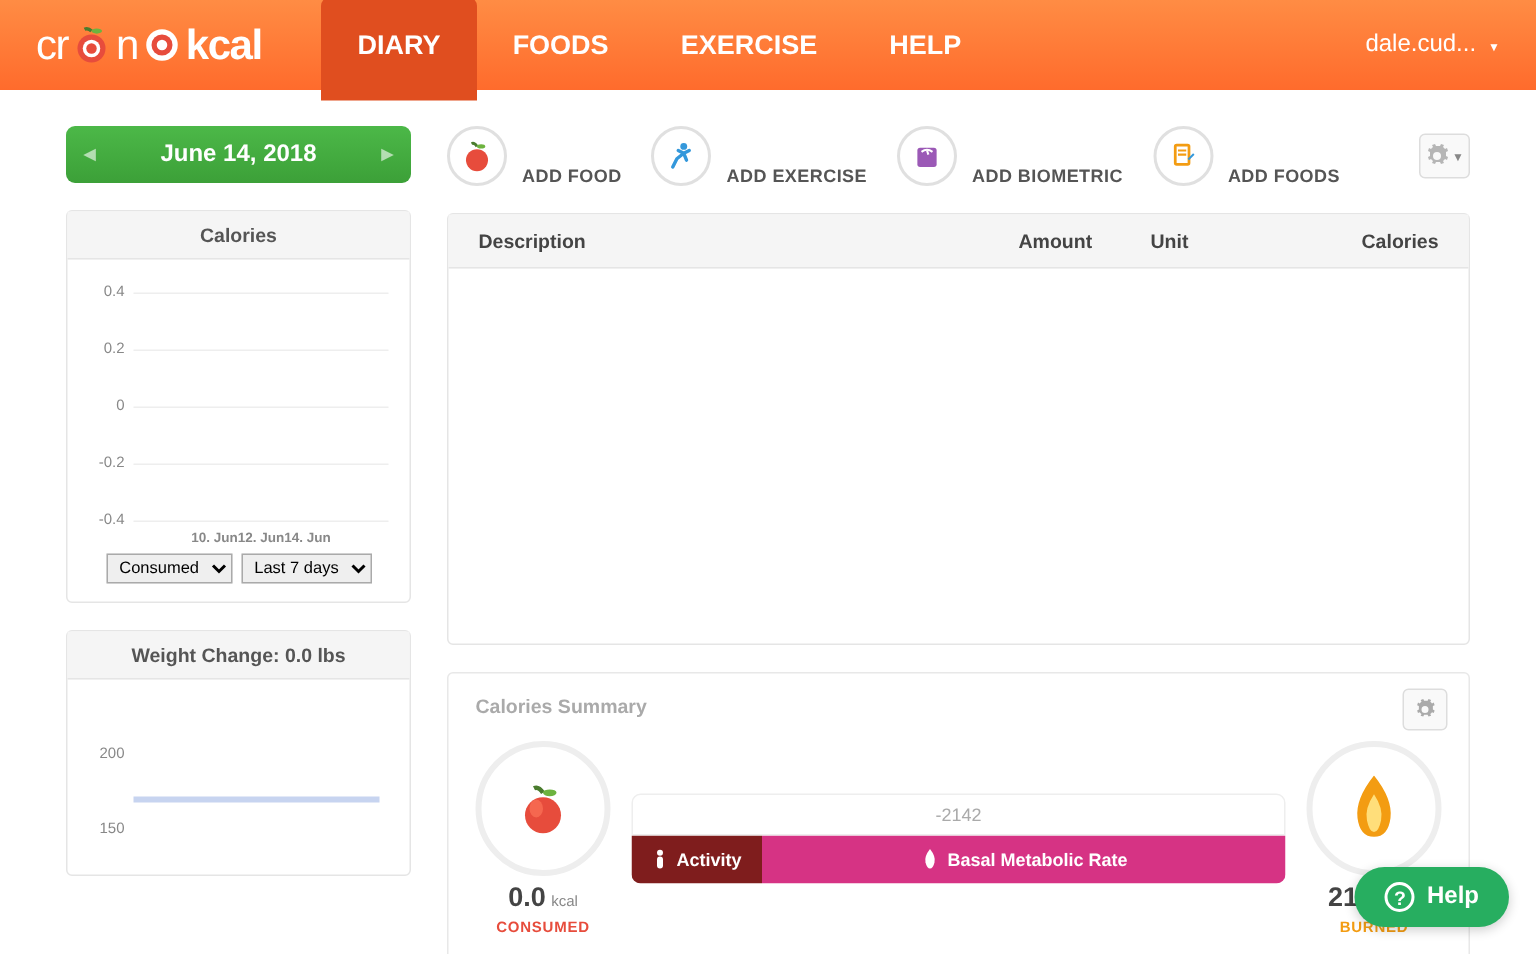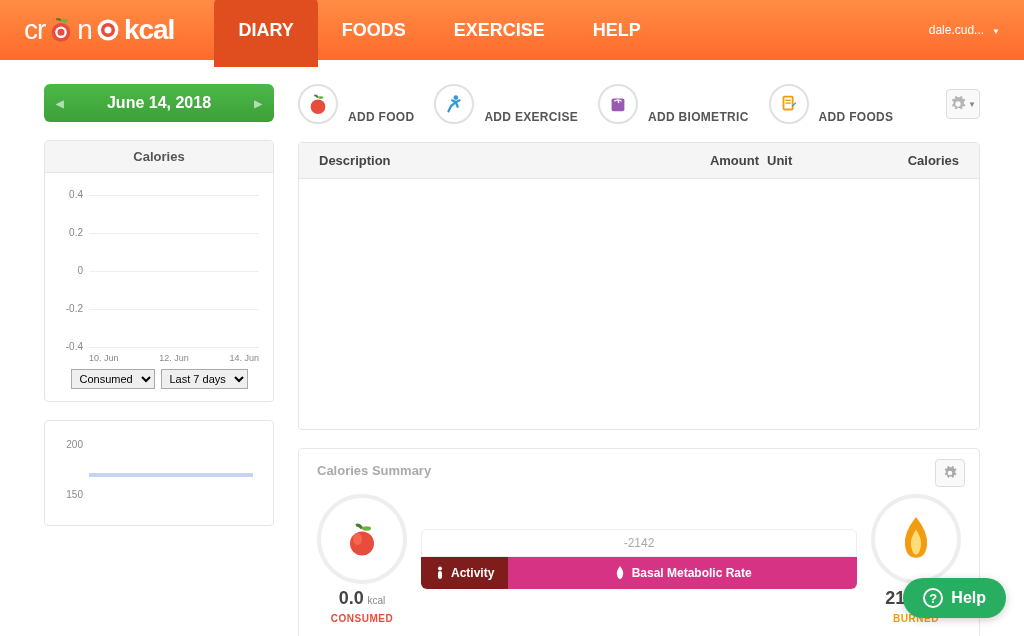--- a/index.html
+++ b/index.html
@@ -9,21 +9,21 @@
     .header { background: linear-gradient(to bottom, #ff8c44, #ff6b2c); height: 60px; display: flex; align-items: center; padding: 0 24px; }
     .logo { display: flex; align-items: center; margin-right: 40px; }
     .logo-text { color: #fff; font-size: 28px; font-weight: 300; letter-spacing: -1px; }
     .logo-bold { font-weight: 600; }
     .logo-apple { width: 28px; height: 28px; margin: 0 2px; position: relative; }
     
     .nav { display: flex; gap: 0; }
     .nav-item { padding: 22px 24px; color: #fff; font-size: 18px; font-weight: 600; cursor: pointer; }
     .nav-item.active { background: #e04e1f; border-radius: 6px 6px 0 0; margin-bottom: -4px; padding-bottom: 26px; }
     
-    .user-menu { margin-left: auto; color: #fff; font-size: 12px; cursor: pointer; }
+    .user-menu { margin-left: auto; color: #fff; font-size: 16px; cursor: pointer; }
     .user-menu::after { content: "▼"; font-size: 8px; margin-left: 8px; }
     
     
     .main { display: flex; padding: 24px 44px; gap: 24px; }
     .sidebar { width: 230px; flex-shrink: 0; }
     .content { flex: 1; }
     
     
     .date-selector { background: linear-gradient(to bottom, #4cb848, #3ca038); border-radius: 6px; padding: 10px 40px; text-align: center; color: #fff; font-weight: 700; font-size: 16px; position: relative; margin-bottom: 18px; cursor: pointer; }
     .date-arrow { position: absolute; top: 50%; transform: translateY(-50%); color: rgba(255,255,255,0.6); font-size: 10px; cursor: pointer; }
@@ -38,41 +38,41 @@
     
     
     .panel { border: 1px solid #e5e5e5; border-radius: 4px; margin-bottom: 18px; background: #fff; }
     .panel-header { background: #f5f5f5; padding: 8px; text-align: center; font-weight: 700; font-size: 13px; color: #555; border-bottom: 1px solid #e5e5e5; }
     .panel-body { padding: 12px 10px; }
     
     
     .cal-chart { position: relative; height: 180px; padding: 8px 0 0 34px; }
     .cal-tick { position: absolute; left: 0; font-size: 10px; color: #888; width: 28px; text-align: right; }
     .cal-line { position: absolute; left: 34px; right: 4px; border-top: 1px solid #eee; }
-    .cal-xlabels { position: absolute; left: 34px; right: 4px; bottom: 2px; display: flex; justify-content: space-between; font-size: 9px; color: #888; }
+    .cal-xlabels { position: absolute; left: 34px; right: 4px; bottom: 2px; display: flex; justify-content: center; font-size: 9px; color: #888; font-weight: bold; }
     .selects { display: flex; gap: 6px; justify-content: center; margin-top: 4px; }
     .selects select { font-size: 11px; padding: 2px 4px; border: 1px solid #aaa; }
     
     
-    .wt-chart { position: relative; height: 80px; padding: 8px 0 0 34px; }
+    .wt-chart { position: relative; height: 80px; padding: 8px 0 0 34px; margin-top: 26px; }
     .wt-tick { position: absolute; left: 0; font-size: 10px; color: #888; width: 28px; text-align: right; }
     .wt-line-bg { position: absolute; left: 34px; right: 10px; top: 40px; height: 4px; background: #c7d4f0; }
     
     
     .actions { display: flex; align-items: center; gap: 20px; margin-bottom: 18px; }
     .action-btn { display: flex; align-items: flex-end; gap: 10px; cursor: pointer; }
     .action-icon { width: 40px; height: 40px; border-radius: 50%; border: 2px solid #e0e0e0; background: #fff; display: flex; align-items: center; justify-content: center; }
     .action-label { font-size: 12px; font-weight: 700; color: #555; letter-spacing: 0.3px; }
     .gear-btn { margin-left: auto; width: 34px; height: 30px; border: 1px solid #ddd; border-radius: 4px; display: flex; align-items: center; justify-content: center; cursor: pointer; background: #f9f9f9; }
     
     
     .diary-panel { border: 1px solid #e5e5e5; border-radius: 4px; margin-bottom: 18px; }
     .diary-header { display: flex; padding: 10px 20px; font-size: 13px; font-weight: 700; color: #444; background: #f5f5f5; border-bottom: 1px solid #e5e5e5; }
     .col-desc { flex: 1; }
-    .col-amt { width: 80px; text-align: right; }
+    .col-amt { width: 80px; }
     .col-unit { width: 100px; padding-left: 8px; }
     .col-cal { width: 100px; text-align: right; }
     .diary-body { height: 250px; }
     
     
     .summary-panel { border: 1px solid #e8e8e8; border-radius: 4px; padding: 14px 18px 20px; margin-bottom: 18px; position: relative; }
     .summary-title { font-size: 13px; color: #aaa; font-weight: 600; margin-bottom: 16px; }
     .summary-gear { position: absolute; top: 10px; right: 14px; width: 30px; height: 28px; border: 1px solid #ddd; border-radius: 4px; display: flex; align-items: center; justify-content: center; cursor: pointer; background: #f9f9f9; }
     .summary-row { display: flex; align-items: center; gap: 0; }
     .circle { width: 90px; height: 90px; border-radius: 50%; border: 4px solid #eee; background: #fff; display: flex; flex-direction: column; align-items: center; justify-content: center; flex-shrink: 0; }
@@ -156,20 +156,21 @@
           </div>
         </div>
         <div class="selects">
           <select><option>Consumed</option></select>
           <select><option>Last 7 days</option></select>
         </div>
       </div>
     </div>
 
     <div class="panel">
+      <div class="panel-header">Weight Change: 0.0 lbs</div>
       <div class="panel-body">
         <div class="wt-chart">
           <div class="wt-tick" style="top:6px">200</div>
           <div class="wt-line-bg"></div>
           <div class="wt-tick" style="top:56px">150</div>
         </div>
       </div>
     </div>
   </div>
 

